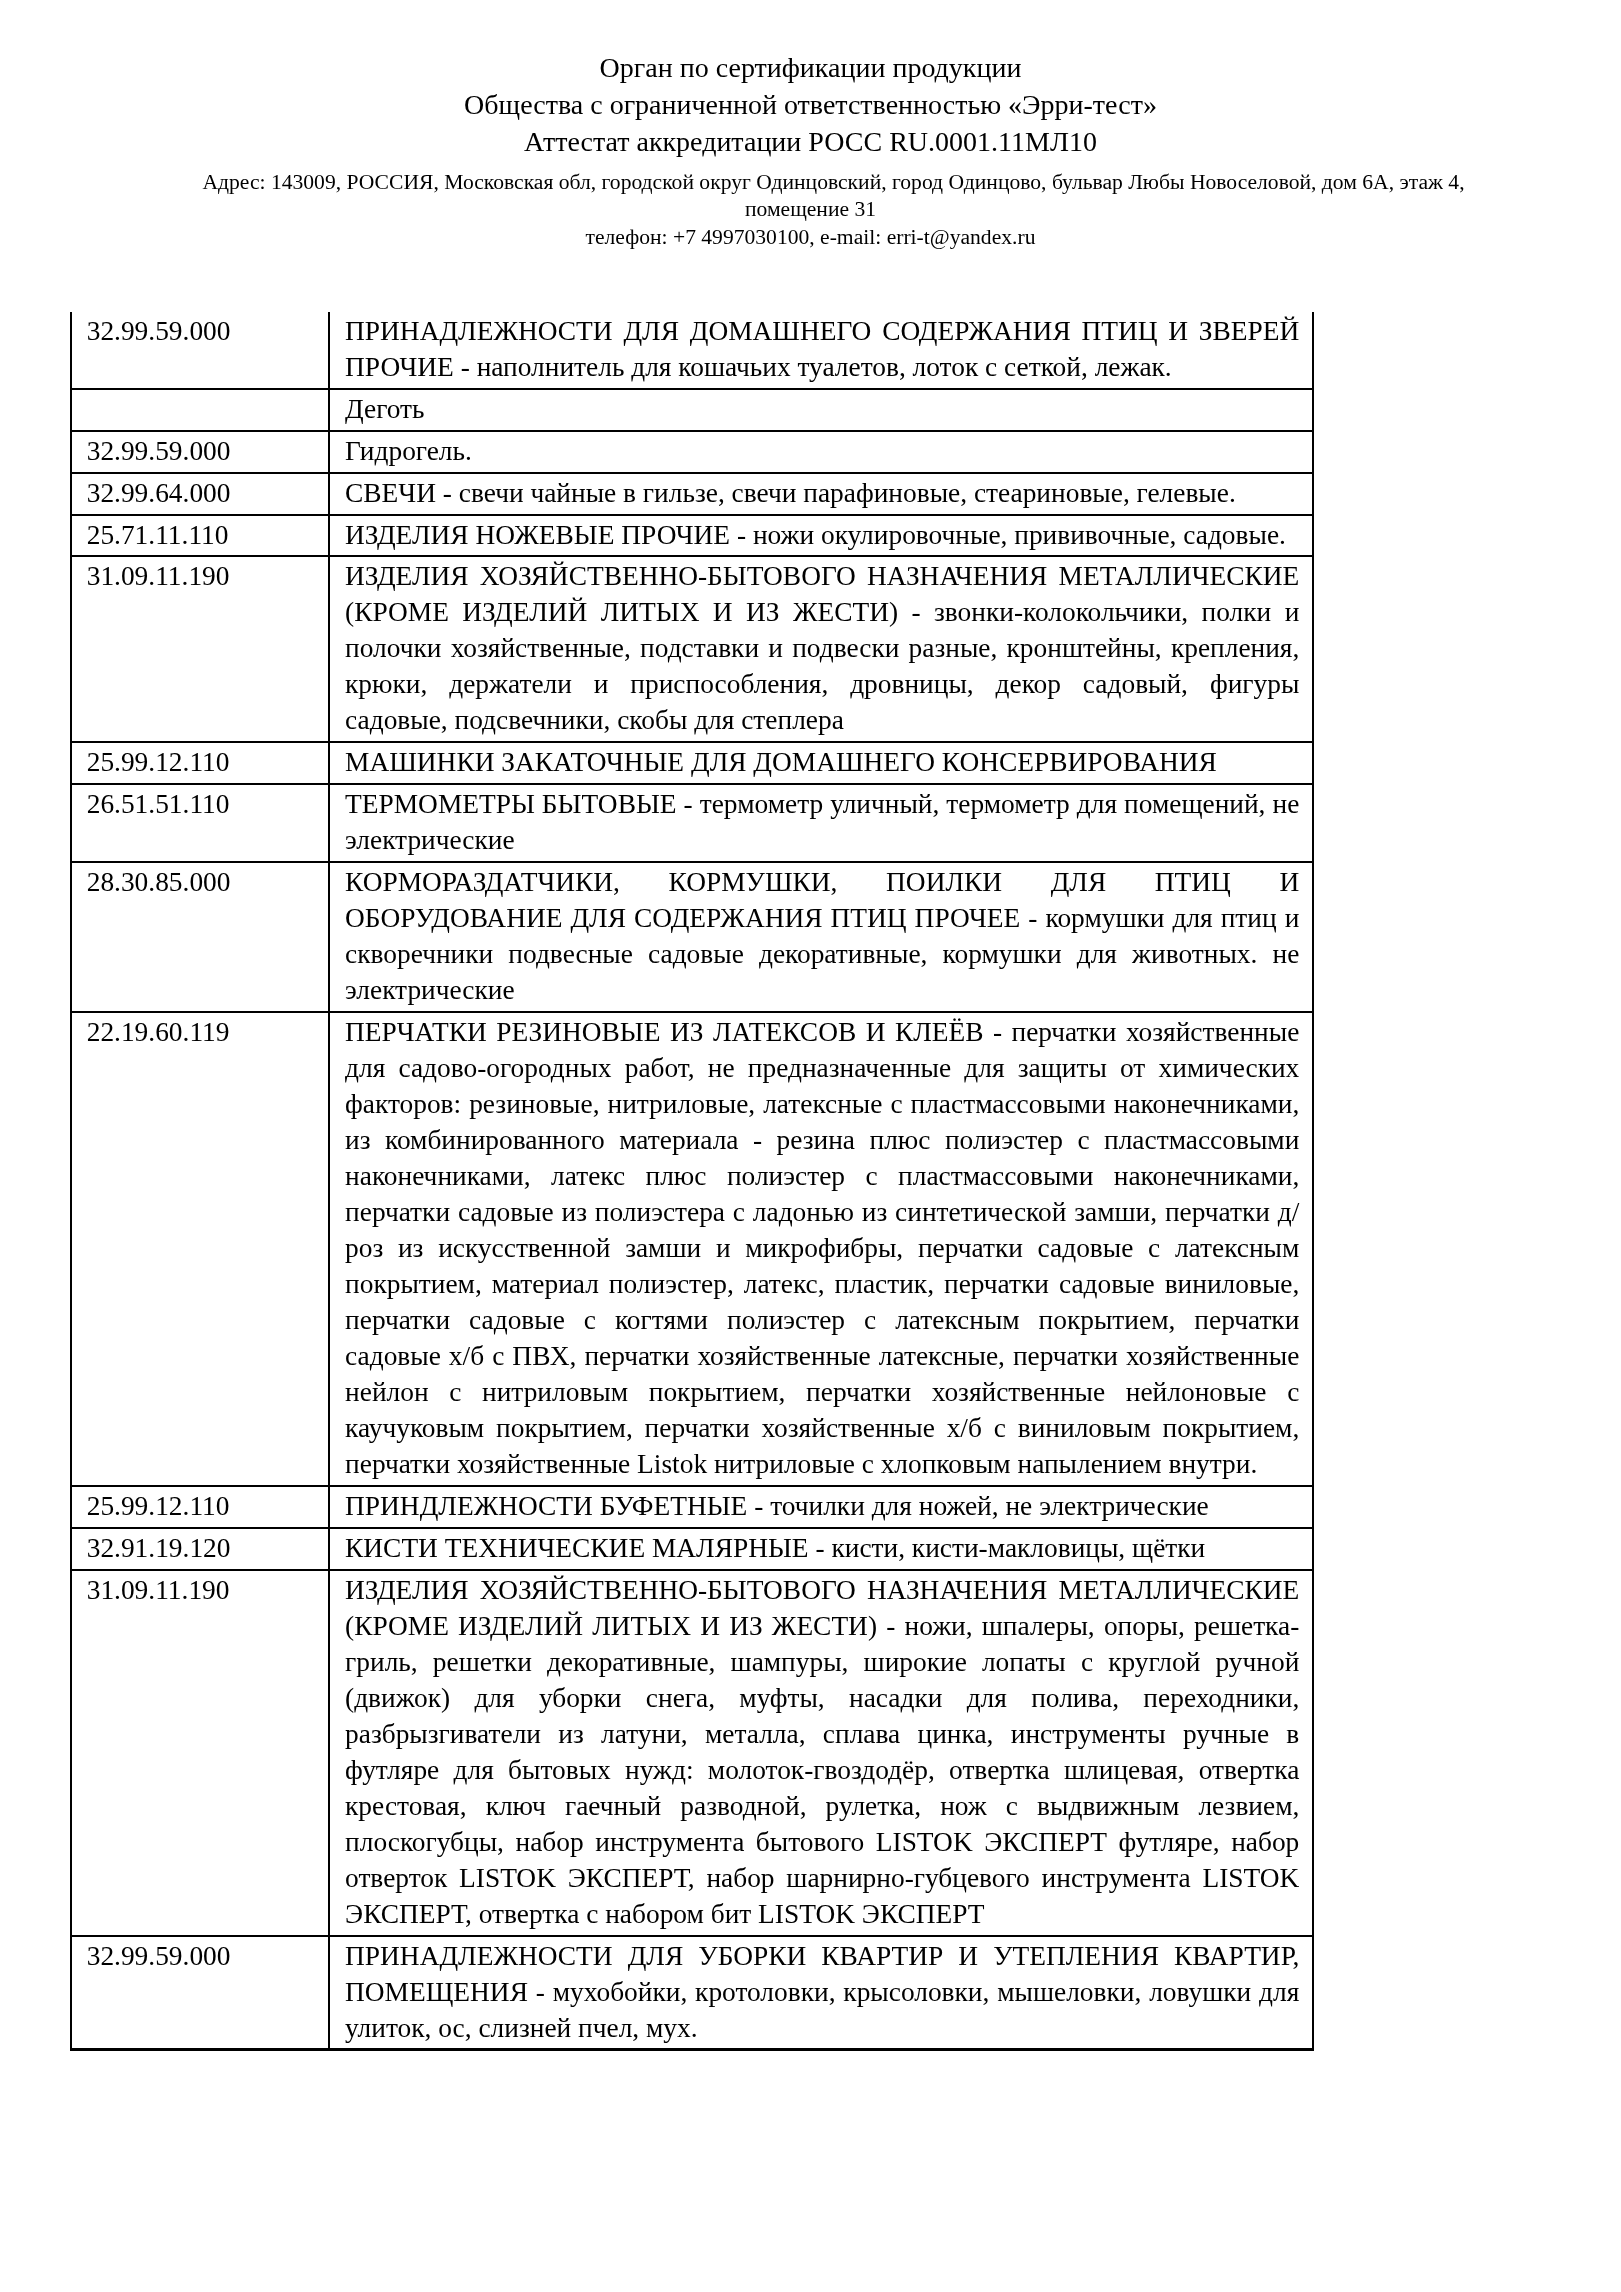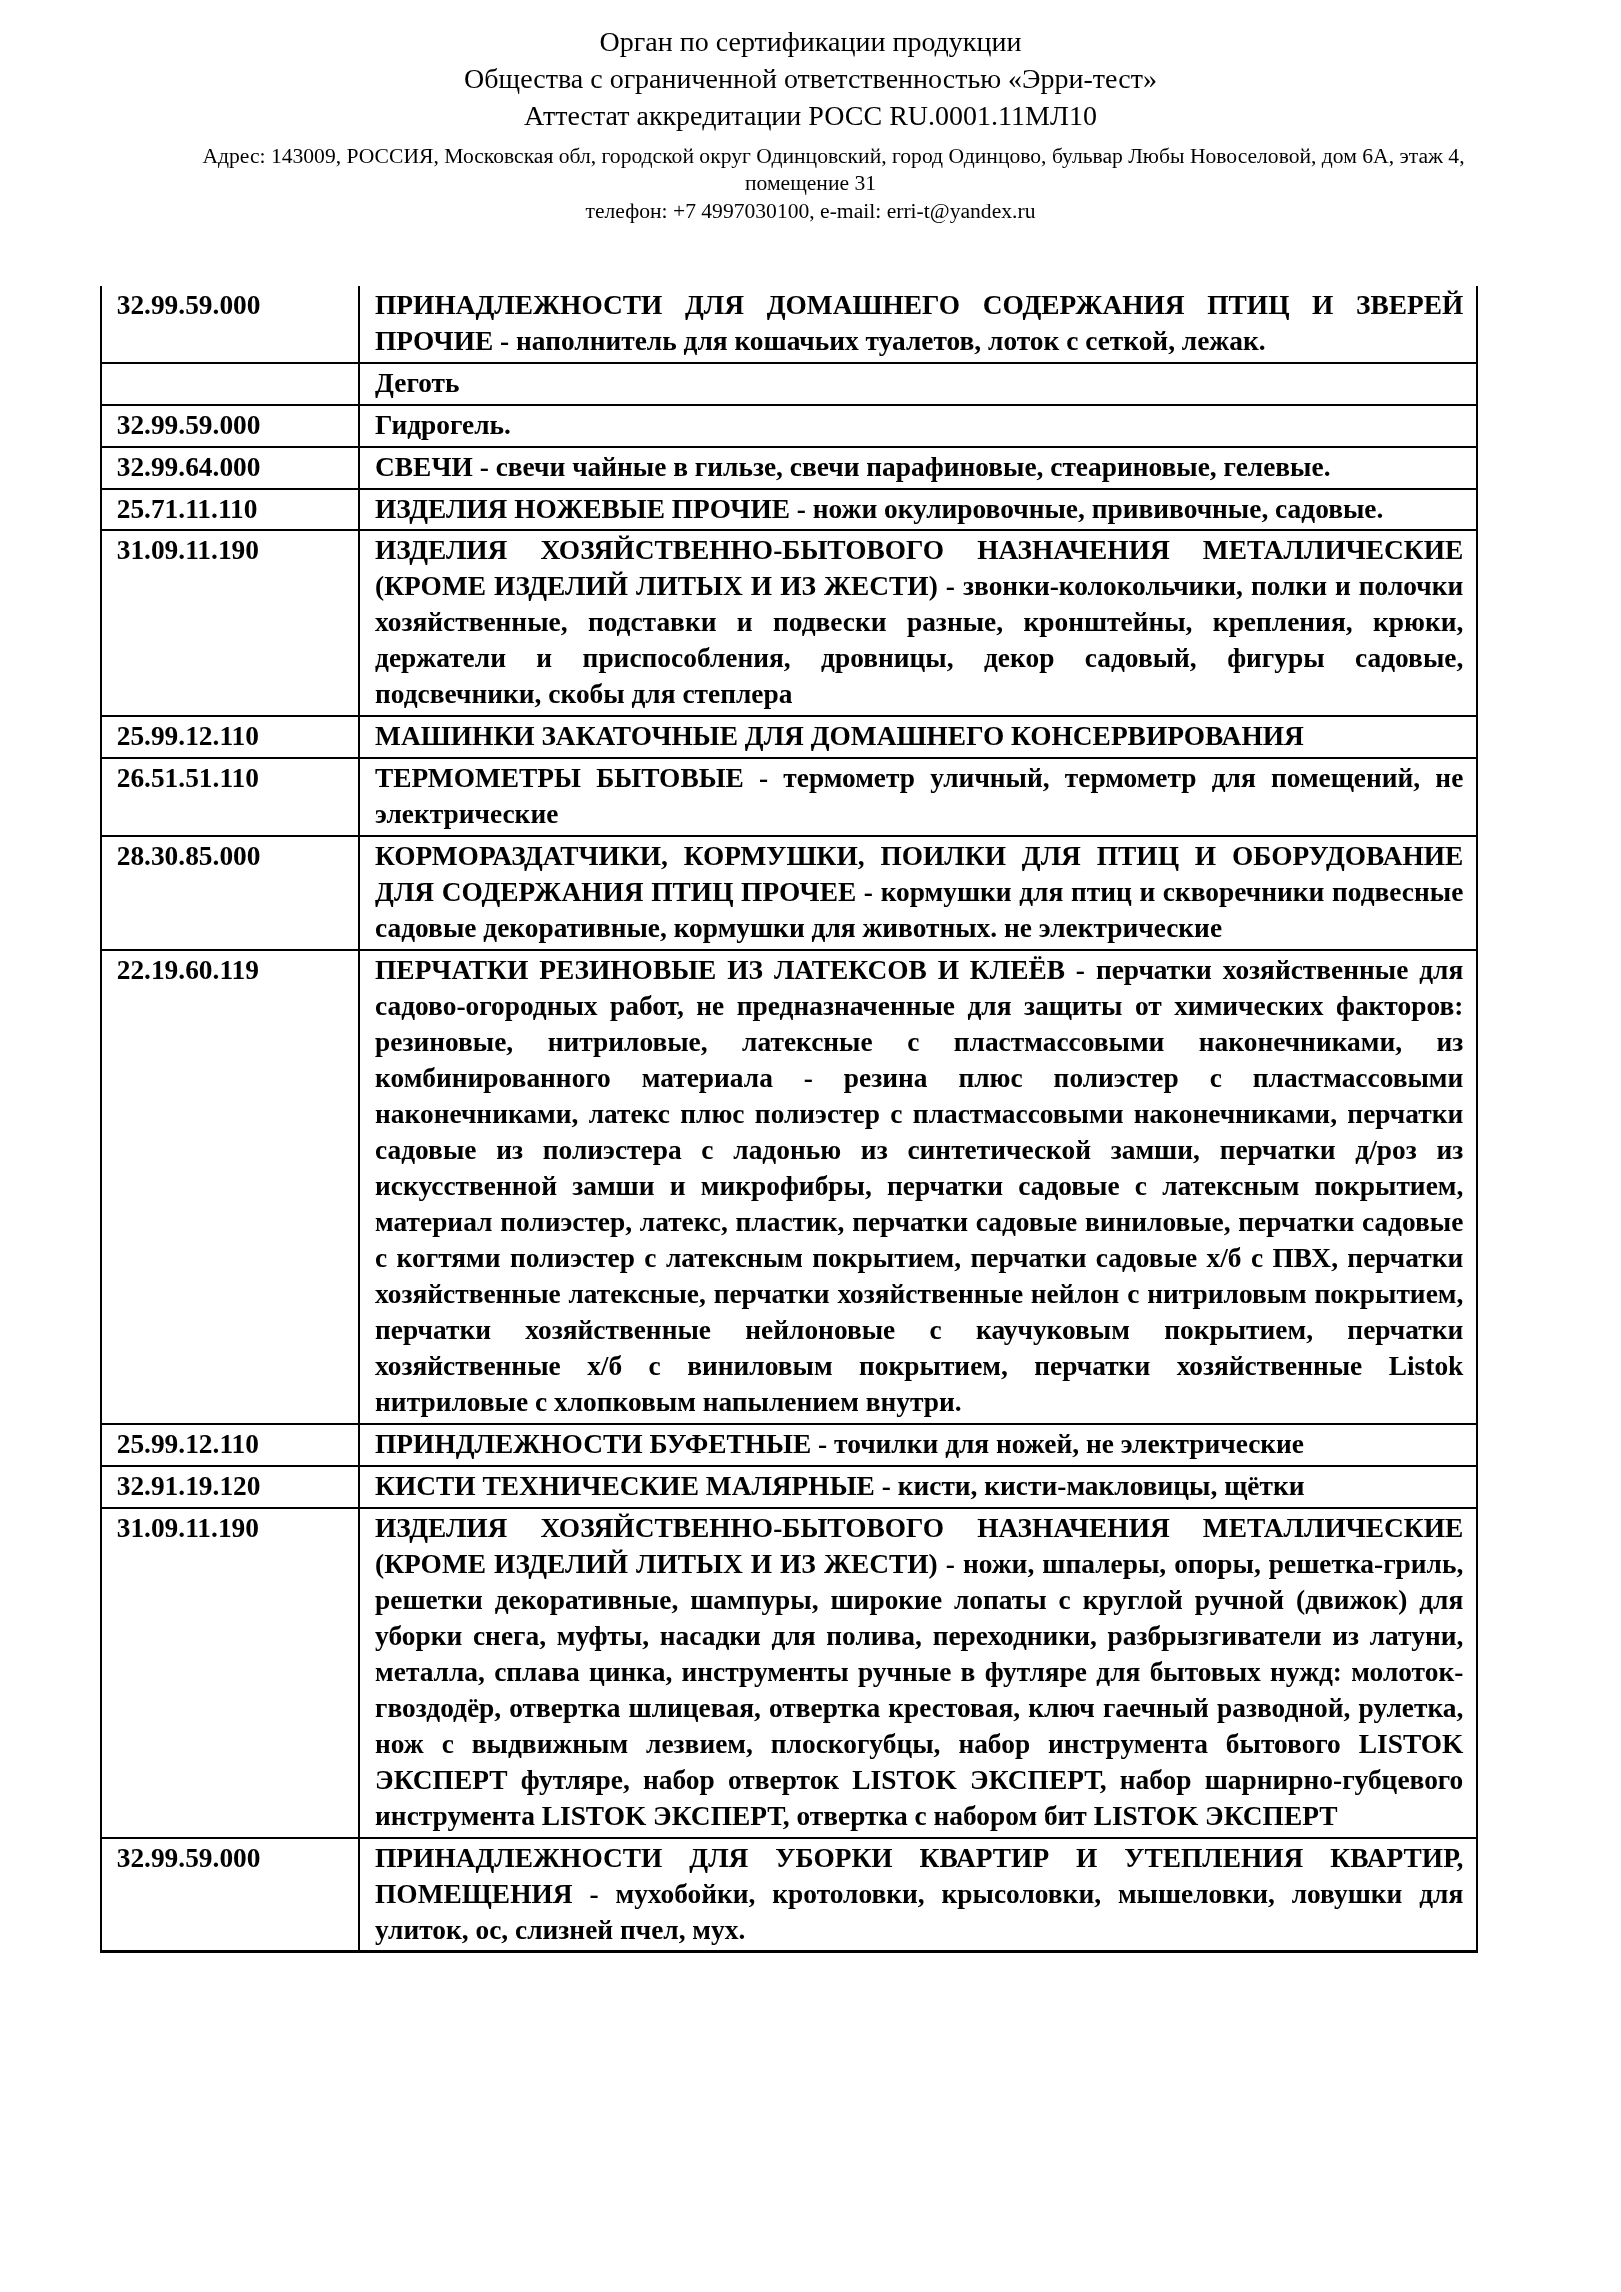--- a/index.html
+++ b/index.html
@@ -6,41 +6,40 @@
   .page {
     position: relative;
     width: 1621px;
     height: 2293px;
     background: #ffffff;
     color: #000000;
     font-family: "Liberation Serif", "DejaVu Serif", serif;
     overflow: hidden;
   }
   .doc-header {
-    padding-top: 23px;
+    padding-top: 49px;
     text-align: center;
   }
   .doc-header .big {
     font-size: 28px;
     line-height: 37px;
     white-space: nowrap;
   }
   .doc-header .small {
     font-size: 21.6px;
     line-height: 27.4px;
     white-space: nowrap;
   }
   .doc-header .small.first { margin-top: 8.8px; margin-left: 46px; }
 
   table.cert-table {
     border-collapse: collapse;
     table-layout: fixed;
-    margin: 61px 0 0 100px;
-    width: 1378px;
-    font-weight: bold;
+    margin: 61px 0 0 70px;
+    width: 1244px;
   }
   table.cert-table td {
     border-left: 2px solid #000;
     border-right: 2px solid #000;
     border-bottom: 2.9px solid #000;
     vertical-align: top;
     font-size: 27.4px;
     line-height: 36px;
     padding: 1px 12.7px 2.9px 14.7px;
   }

